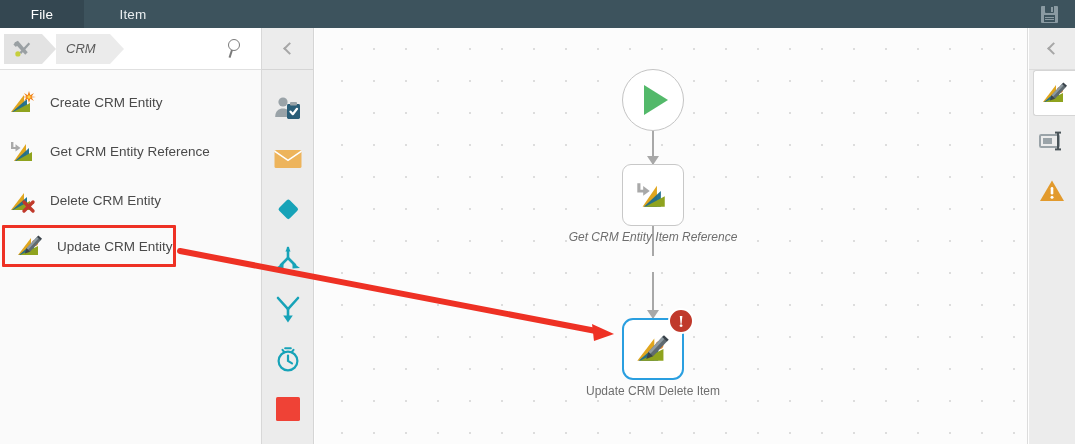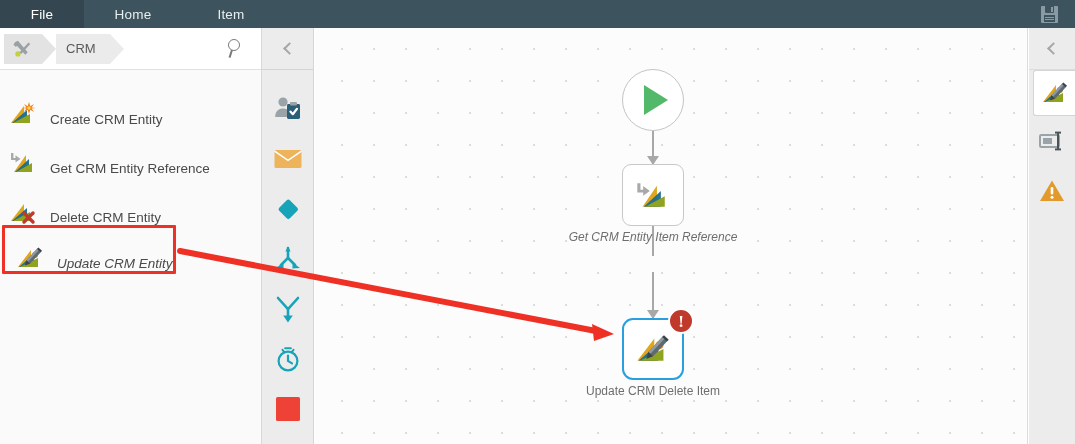--- a/index.html
+++ b/index.html
@@ -47,21 +47,21 @@
     box-shadow: 0 2px 0 #8a9aa2;
   }
 
   
   .left-panel {
     position: absolute; left: 0; top: 28px; width: 262px; height: 416px;
     background: #fafafa; border-right: 1px solid #d8d8d8;
   }
   .search-bar {
     position: relative; height: 42px; background: #ffffff;
-    border-bottom: 1px solid #e0e0e0; display: flex; align-items: center;
+    border-bottom: 1px solid #e0e0e0; display: flex; align-items: center; font-style: italic;
   }
   .crumbs { display: flex; align-items: center; height: 30px; margin-left: 4px; }
   .crumb {
     position: relative; height: 30px; background: #ebebeb;
     display: flex; align-items: center; padding: 0 14px 0 10px;
     font-size: 13px; color: #5a5a5a;
   }
   .crumb::after {
     content: ""; position: absolute; right: -14px; top: 0;
     border-left: 14px solid #ebebeb;
@@ -78,28 +78,28 @@
     position: absolute; left: 1px; top: 0; width: 12px; height: 12px;
     border: 1.6px solid #7b7b7b; border-radius: 50%;
   }
   .search-icon .handle {
     position: absolute; left: 4px; top: 11px; width: 1.8px; height: 8px;
     background: #7b7b7b; transform: rotate(18deg); transform-origin: top;
   }
 
   .entity-list { padding-top: 8px; }
   .entity-item {
-    position: relative; display: flex; align-items: flex-end;
+    position: relative; display: flex; align-items: center;
     height: 49px; padding-left: 8px;
   }
   .entity-item .ic { width: 30px; height: 26px; margin-right: 12px; flex: none; }
   .entity-item .lbl { font-size: 13.5px; color: #4a4a4a; }
   .entity-item.highlighted {
     border: 3px solid #ee3124; margin-left: 2px; margin-right: 0;
-    width: 174px; height: 49px; border-radius: 1px; font-style: italic;
+    width: 174px; height: 42px; border-radius: 1px;
   }
   .entity-item.highlighted .ic { margin-left: 2px; }
 
   
   .tool-strip {
     position: absolute; left: 262px; top: 28px; width: 52px; height: 416px;
     background: #ececec; border-right: 1px solid #d5d5d5;
   }
   .collapse-cell {
     height: 42px; background:#ececec; border-bottom: 1px solid #d5d5d5;
@@ -191,21 +191,20 @@
     pointer-events: none;
   }
 </style>
 </head>
 <body>
 
 <div id="app">
 
   <div class="menubar">
     <div class="menu-item file">File</div>
-    <div class="menu-item home">Home</div>
     <div class="menu-item view">Item</div>
     <div class="menubar-spacer"></div>
     <div class="save-btn">
       <span class="floppy">
         <span class="body"></span>
           <span class="shutter"></span>
           <span class="label"></span>
       </span>
     </div>
   </div>

